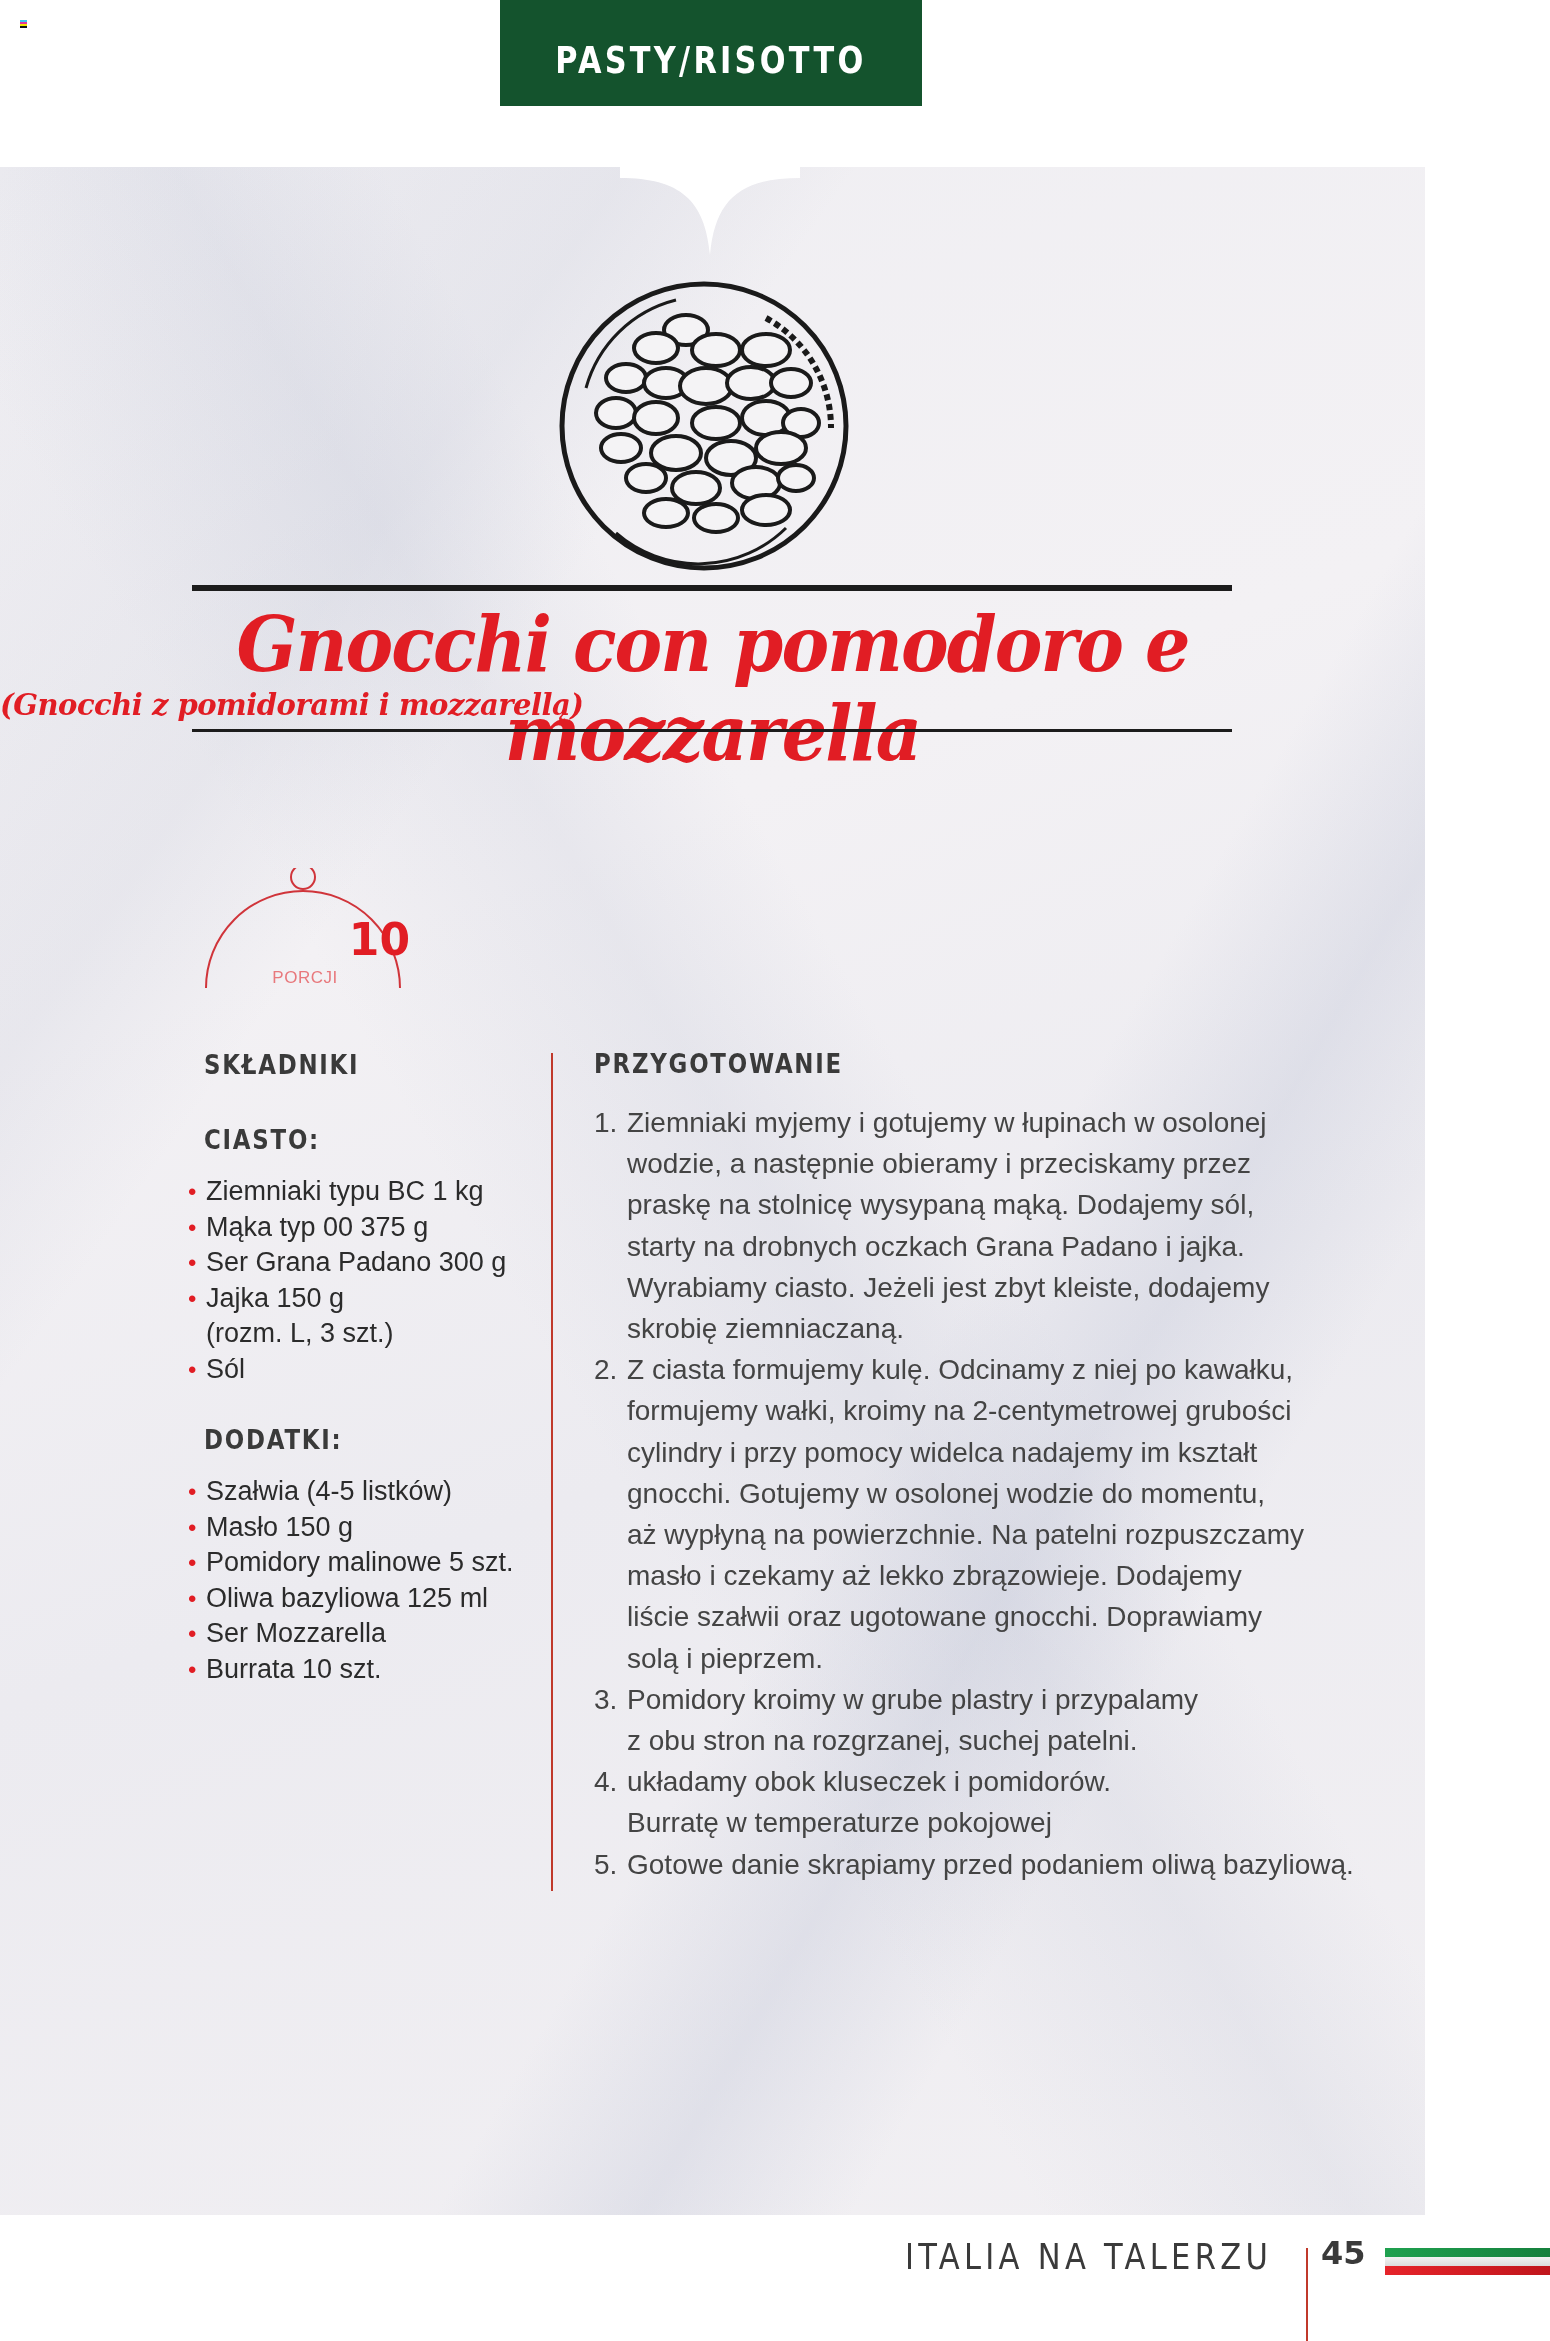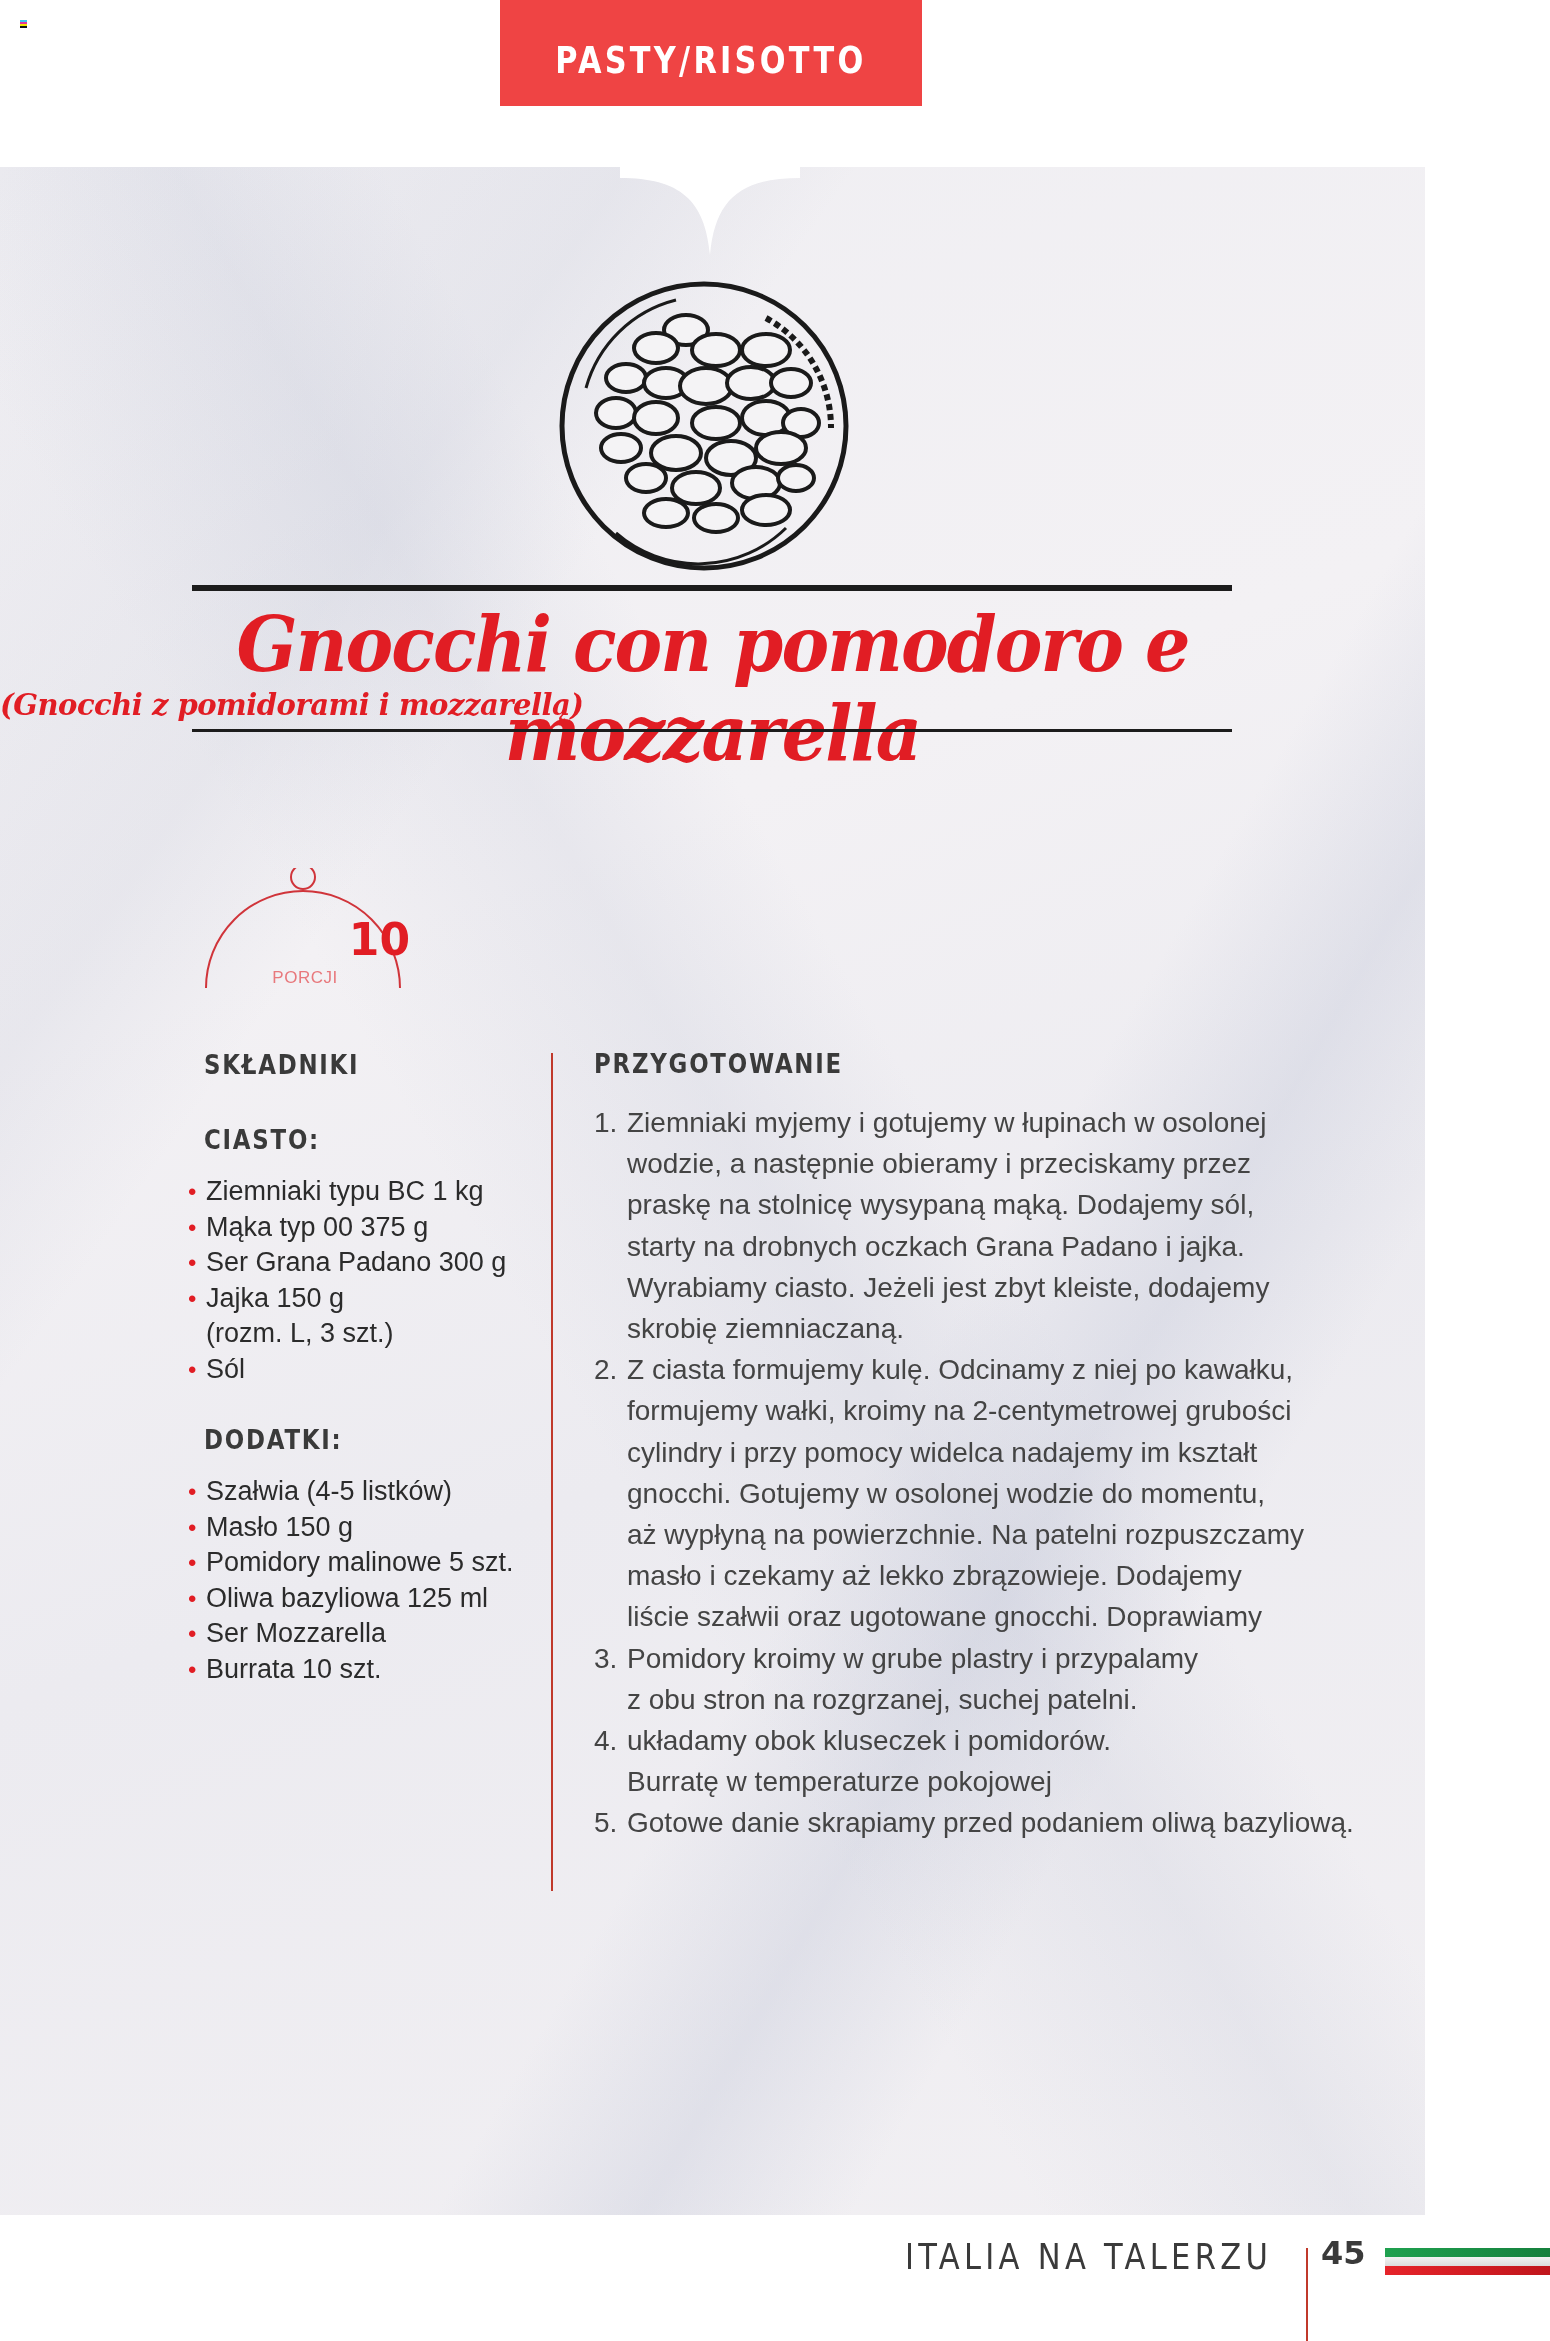--- a/index.html
+++ b/index.html
@@ -1,19 +1,19 @@
 <!DOCTYPE html>
 <html><head>
 <meta charset="utf-8">
 <style>
   html, body { margin:0; padding:0; }
   body { width:1550px; height:2341px; position:relative; overflow:hidden; background:#ffffff; font-family:"Liberation Sans", sans-serif; }
   .cmyk { position:absolute; left:20px; top:20px; width:7px; }
   .cmyk span { display:block; height:2px; }
-  .cat-tab { position:absolute; left:500px; top:0; width:422px; height:106px; background:#ef4444; display:flex; align-items:center; justify-content:center; }
+  .cat-tab { position:absolute; left:500px; top:0; width:422px; height:106px; background:#14532d; display:flex; align-items:center; justify-content:center; }
   .cat-tab span { color:#fff; font-family:"DejaVu Sans", sans-serif; font-weight:bold; font-size:37px; letter-spacing:4px; transform:scaleX(0.82); display:inline-block; margin-top:14px; }
   .marble { position:absolute; left:0; top:167px; width:1425px; height:2048px;
     background:
       linear-gradient(125deg, rgba(255,255,255,0) 0%, rgba(180,186,205,0.18) 22%, rgba(255,255,255,0) 30%),
       linear-gradient(60deg, rgba(255,255,255,0) 40%, rgba(190,195,212,0.22) 52%, rgba(255,255,255,0) 60%),
       linear-gradient(120deg, rgba(255,255,255,0) 62%, rgba(175,182,205,0.25) 70%, rgba(255,255,255,0) 78%),
       linear-gradient(160deg, #efeef2 0%, #f3f1f4 35%, #ecebf0 60%, #f2f0f3 100%);
   }
   .notch { position:absolute; top:160px; left:620px; width:180px; height:110px; }
   .bowl { position:absolute; left:556px; top:278px; width:296px; height:296px; }
@@ -144,20 +144,21 @@
   </li>
   <li>
     <span class="num">2.</span>
     <div>Z ciasta formujemy kulę. Odcinamy z niej po kawałku,</div>
     <div>formujemy wałki, kroimy na 2-centymetrowej grubości</div>
     <div>cylindry i przy pomocy widelca nadajemy im kształt</div>
     <div>gnocchi. Gotujemy w osolonej wodzie do momentu,</div>
     <div>aż wypłyną na powierzchnie. Na patelni rozpuszczamy</div>
     <div>masło i czekamy aż lekko zbrązowieje. Dodajemy</div>
     <div>liście szałwii oraz ugotowane gnocchi. Doprawiamy</div>
+    <div>solą i pieprzem.</div>
   </li>
   <li>
     <span class="num">3.</span>
     <div>Pomidory kroimy w grube plastry i przypalamy</div>
     <div>z obu stron na rozgrzanej, suchej patelni.</div>
   </li>
   <li>
     <span class="num">4.</span>
     <div>układamy obok kluseczek i pomidorów.</div>
     <div>Burratę w temperaturze pokojowej</div>

